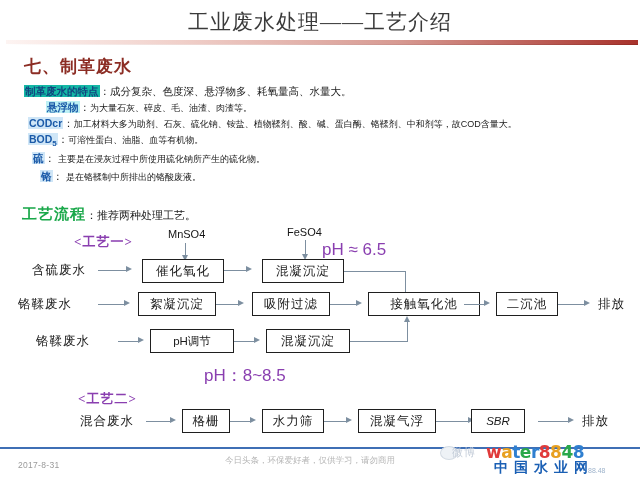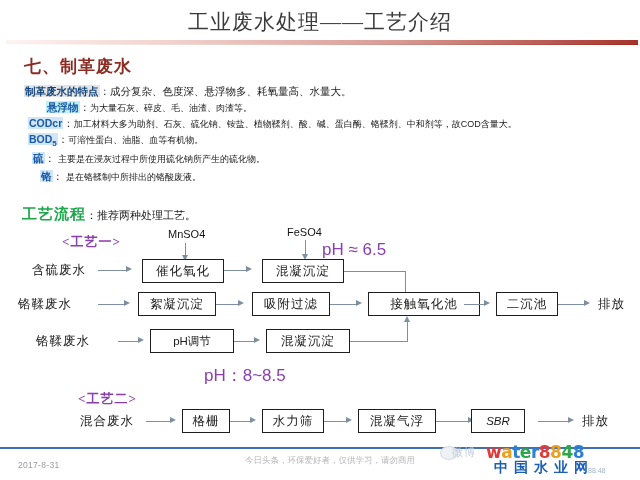--- a/index.html
+++ b/index.html
@@ -62,21 +62,21 @@
   .textline {
     position: absolute;
     font-size: 10.5px;
     color: #1a1a1a;
     white-space: nowrap;
     line-height: 13px;
   }
   .kw-hl-yellow {
     font-weight: bold;
     color: #12457f;
-    background: #e5e5e5;
+    background: #14b8a6;
     padding: 0 1px;
   }
   .kw-hl-cyan {
     font-weight: bold;
     color: #1b5aa8;
     background: #bdf0f4;
     padding: 0 1px;
   }
   .kw-hl-blue {
     font-weight: bold;
@@ -207,21 +207,21 @@
     left: 18px;
     font-size: 8.5px;
     color: #9a9a9a;
     letter-spacing: 0.3px;
   }
   #footer-note {
     position: absolute;
     top: 455px;
     left: 225px;
     width: 190px;
-    text-align: right;
+    text-align: left;
     font-size: 8.5px;
     color: #b5b5b5;
     line-height: 11px;
   }
   
   #watermark {
     position: absolute;
     top: 442px;
     left: 440px;
     width: 196px;
@@ -316,21 +316,21 @@
   </div>
 
   <div class="textline" style="top:170px; left:32px;padding-left:8px;">
     <span class="kw-hl-blue">铬</span><span>：</span>&nbsp;<span class="small-caps">是在铬鞣制中所排出的铬酸废液。</span>
   </div>
 
   <div id="process-heading">
     <span class="green">工艺流程</span><span class="rest">：推荐两种处理工艺。</span>
   </div>
 
-  <div class="scheme-label" style="top:233px; left:62px;">&lt;工艺一&gt;</div>
+  <div class="scheme-label" style="top:233px; left:74px;">&lt;工艺一&gt;</div>
 
   <div class="reagent" style="top:228px; left:168px;">MnSO4</div>
   <div class="reagent" style="top:226px; left:287px;">FeSO4</div>
   <div class="phnote" style="top:240px; left:322px;">pH ≈ 6.5</div>
 
   <div class="varrow" style="top:243px; left:185px; height:14px;"></div>
   <div class="arrowhead-d" style="top:255px; left:182px;"></div>
   <div class="varrow" style="top:240px; left:305px; height:16px;"></div>
   <div class="arrowhead-d" style="top:254px; left:302px;"></div>
 

